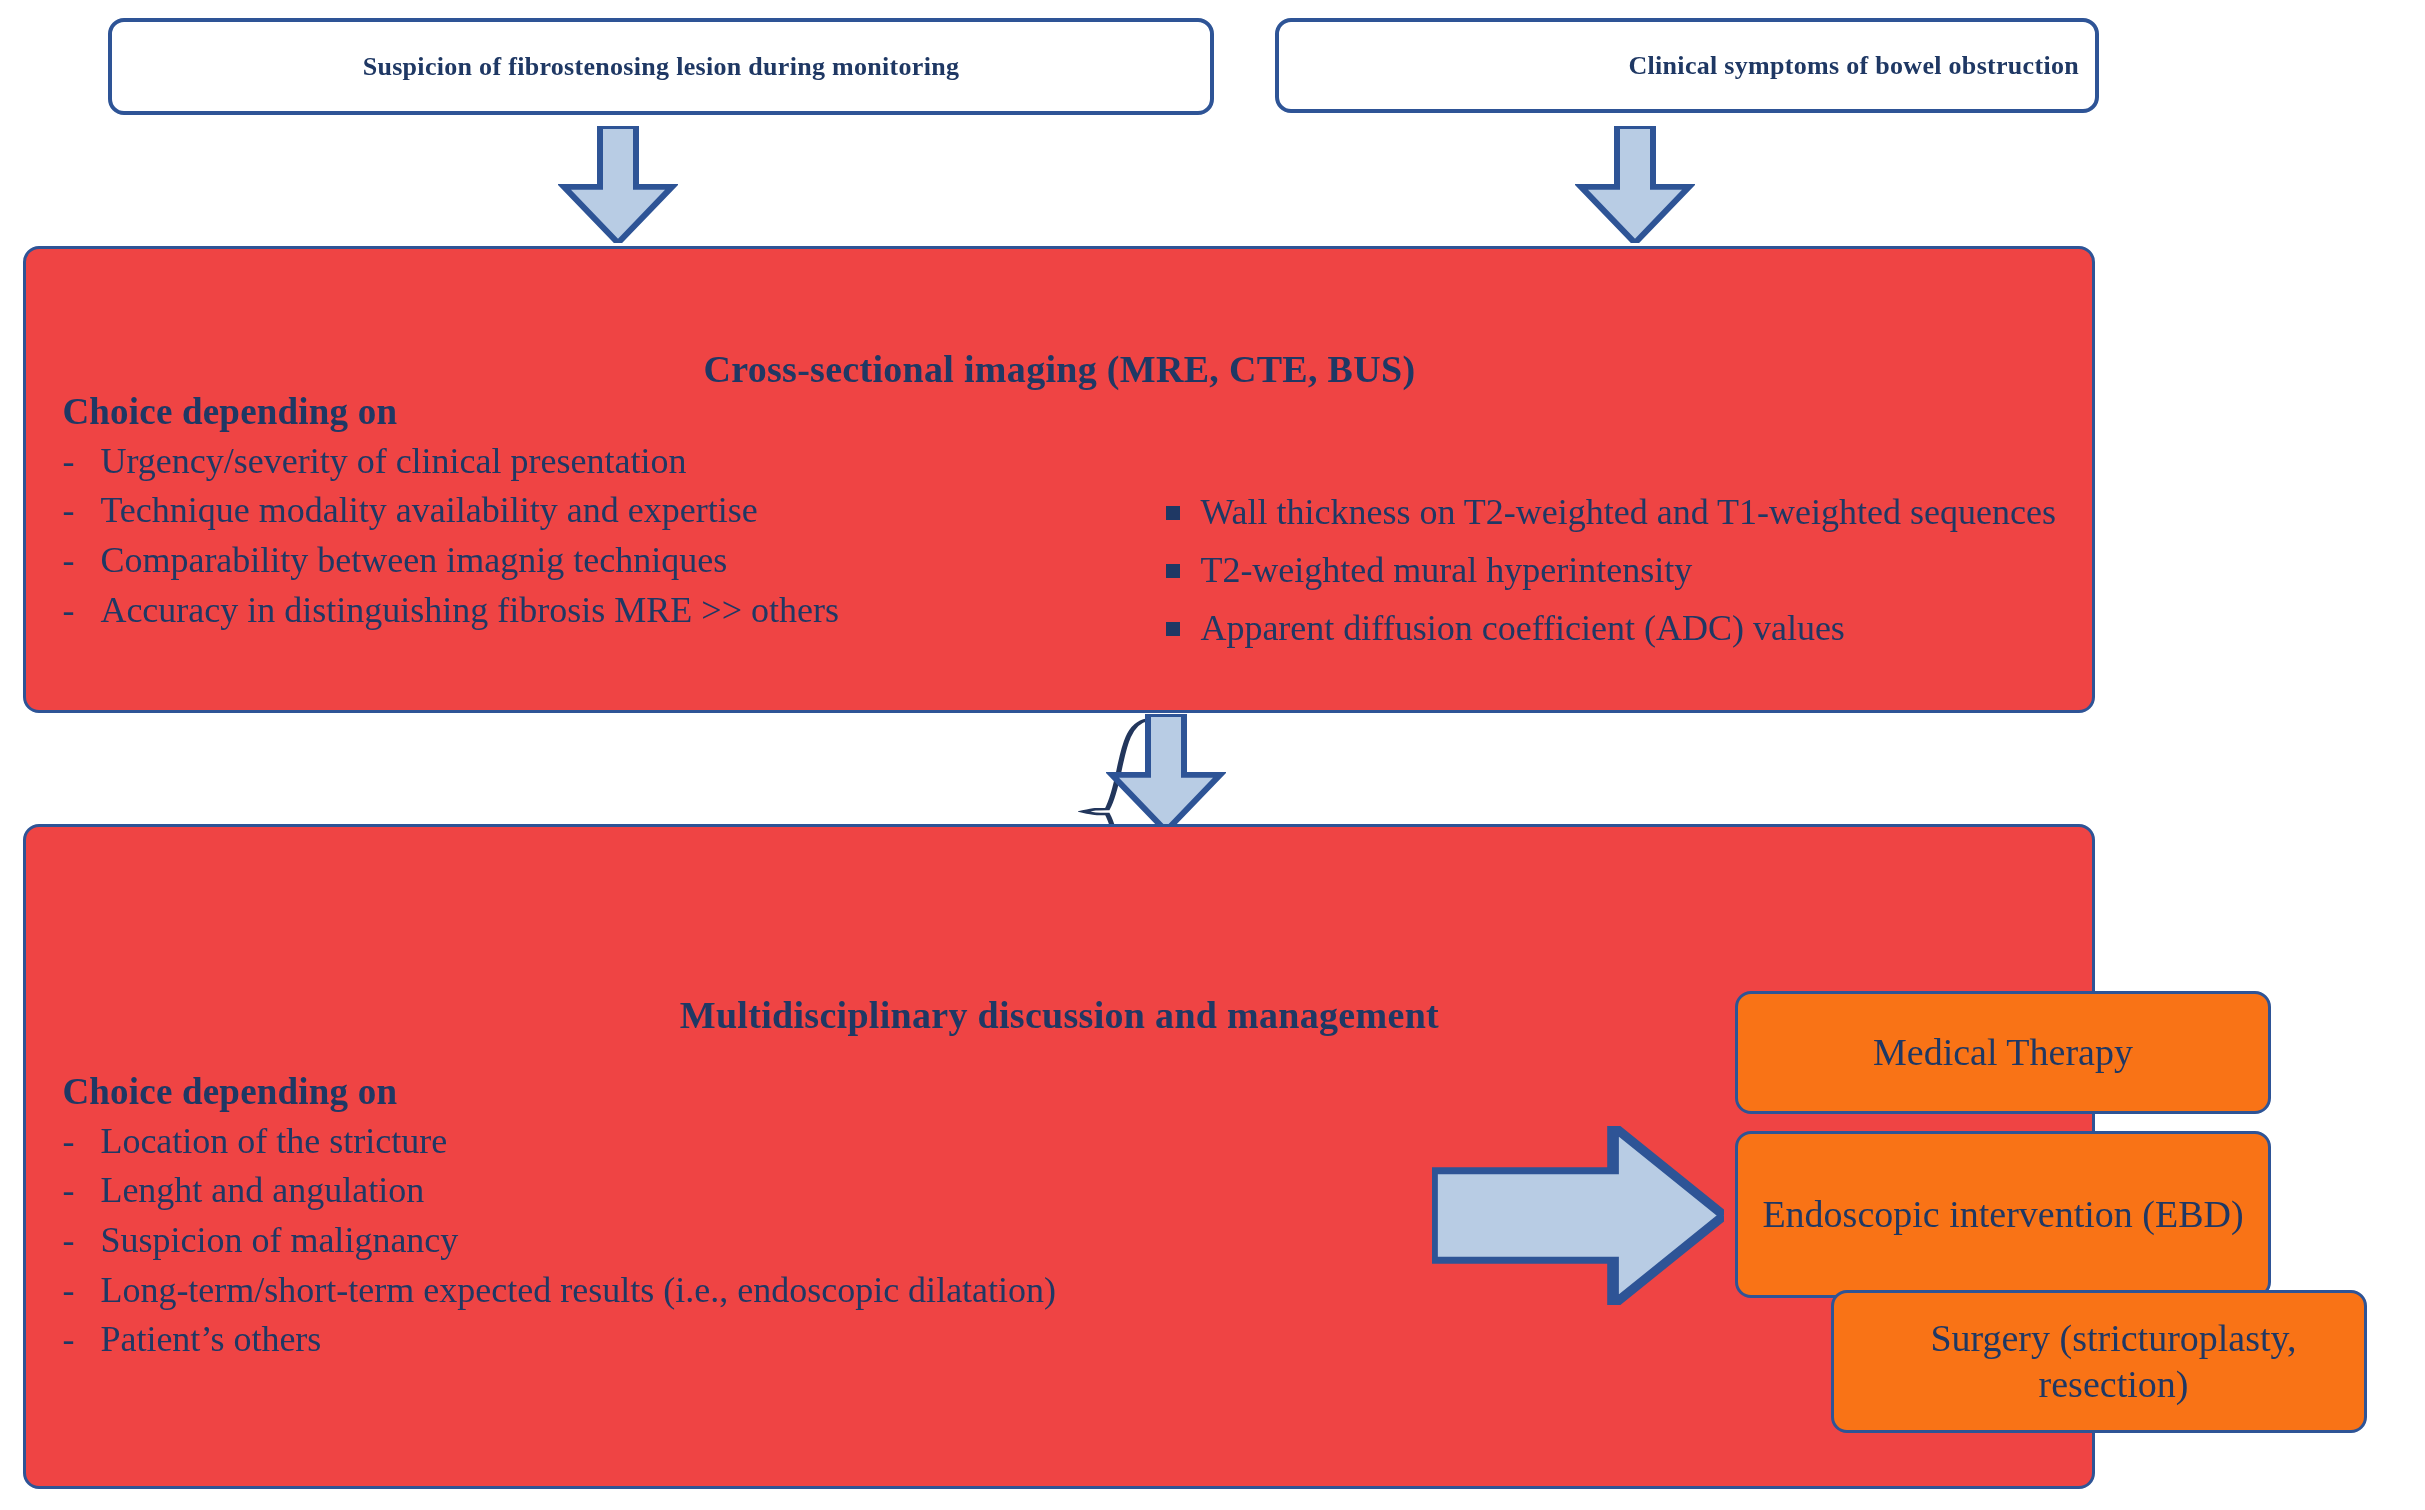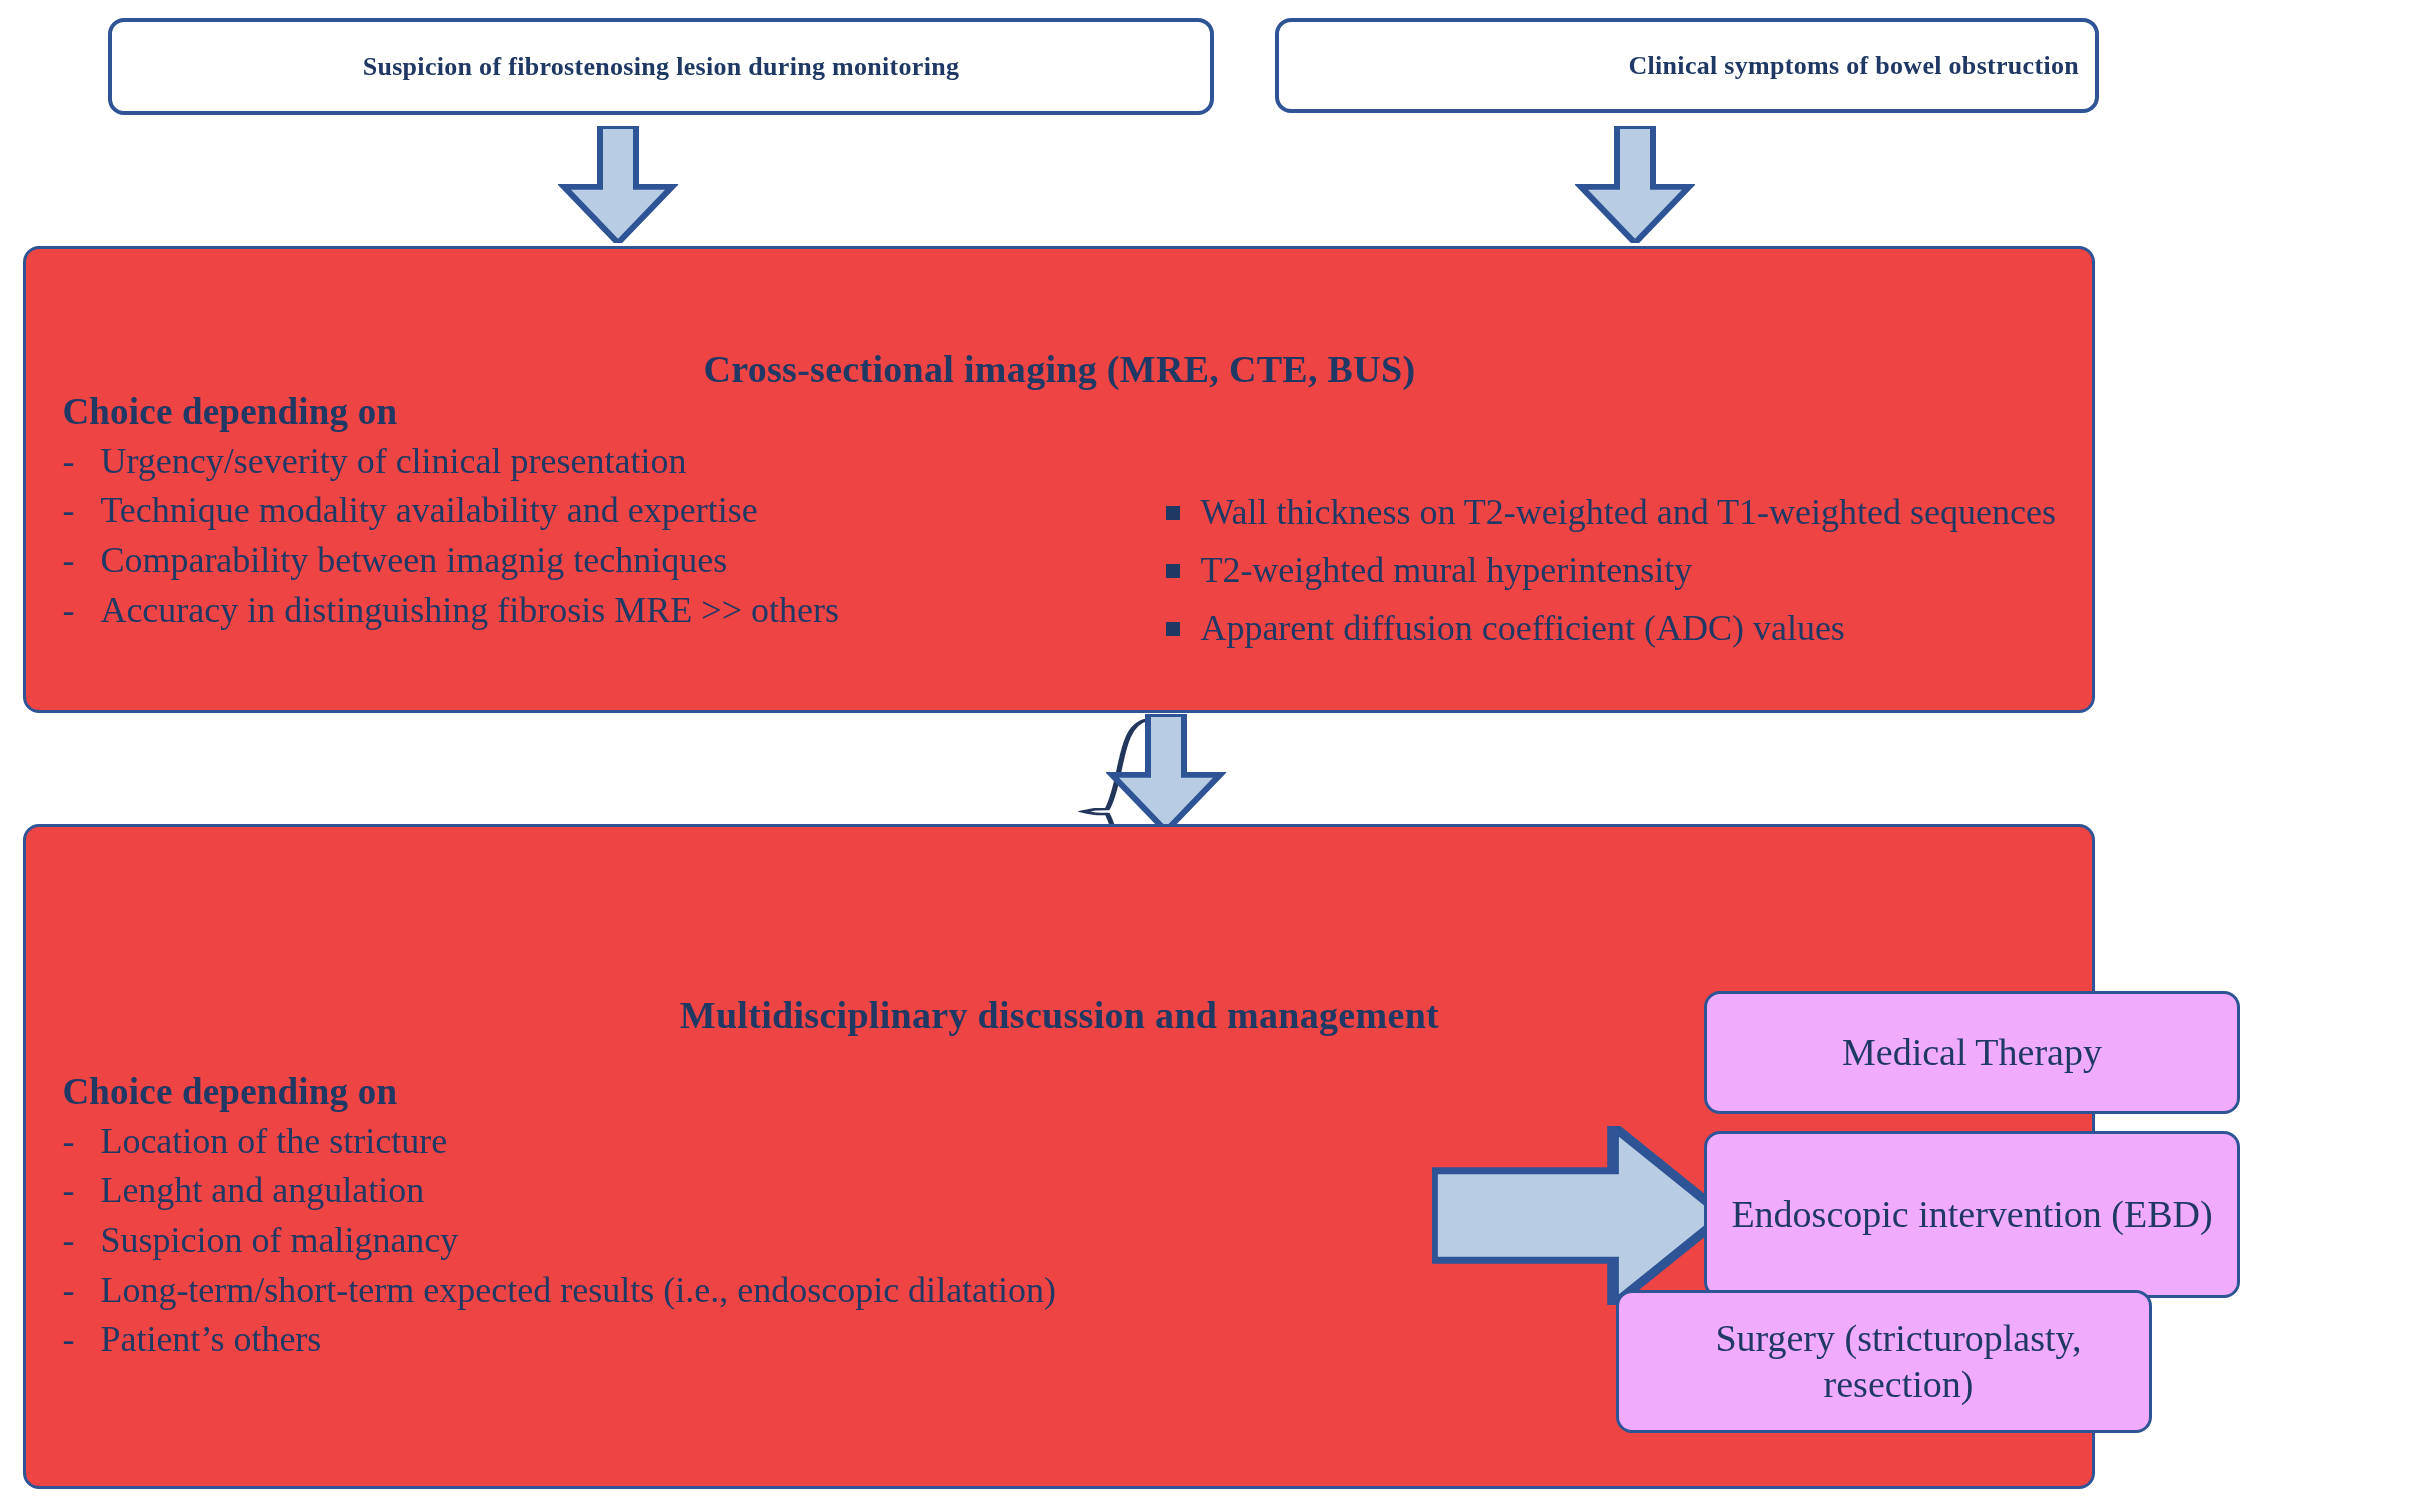--- a/index.html
+++ b/index.html
@@ -149,36 +149,37 @@
   #arrow-suspicion { left: 558px;  top: 126px;  width: 120px; height: 117px; }
   #arrow-symptoms  { left: 1575px; top: 126px;  width: 120px; height: 117px; }
   #arrow-to-mdt    { left: 1106px; top: 714px; width: 120px; height: 117px; }
   #arrow-to-options{ left: 1432px; top: 1126px; width: 292px; height: 179px; }
 
   
   .option-box {
     position: absolute;
     border: 3.7px solid #2e5496;
     border-radius: 16px;
-    background: #f0abfc;
+    background: #f97316;
     box-sizing: border-box;
     display: flex;
     align-items: center;
     justify-content: center;
     text-align: center;
+    margin-left: 31px;
   }
   .option-box .label {
     font-size: 38px;
     line-height: 1.2;
     color: #1f3864;
     padding: 0 11px;
   }
   #option-medical    { left: 1704px; top: 991px; width: 536px; height: 123px; }
   #option-endoscopic { left: 1704px; top: 1131px; width: 536px; height: 167px; }
-  #option-surgery    { left: 1616px; top: 1290px; width: 536px; height: 143px; padding-left: 29px; }
+  #option-surgery    { left: 1800px; top: 1290px; width: 536px; height: 143px; padding-left: 29px; }
 </style>
 </head>
 <body>
 
 <div class="canvas">
 
   <div class="entry-box" id="entry-suspicion">
     <span class="label">Suspicion of fibrostenosing lesion during monitoring</span>
   </div>
 

